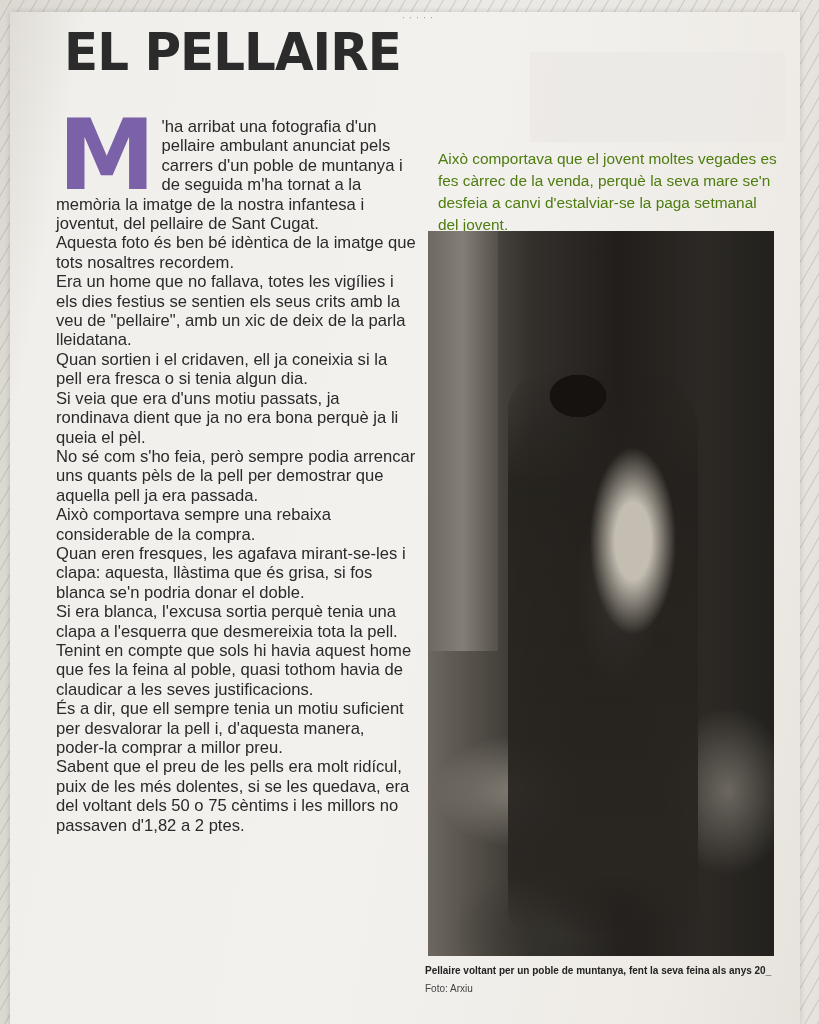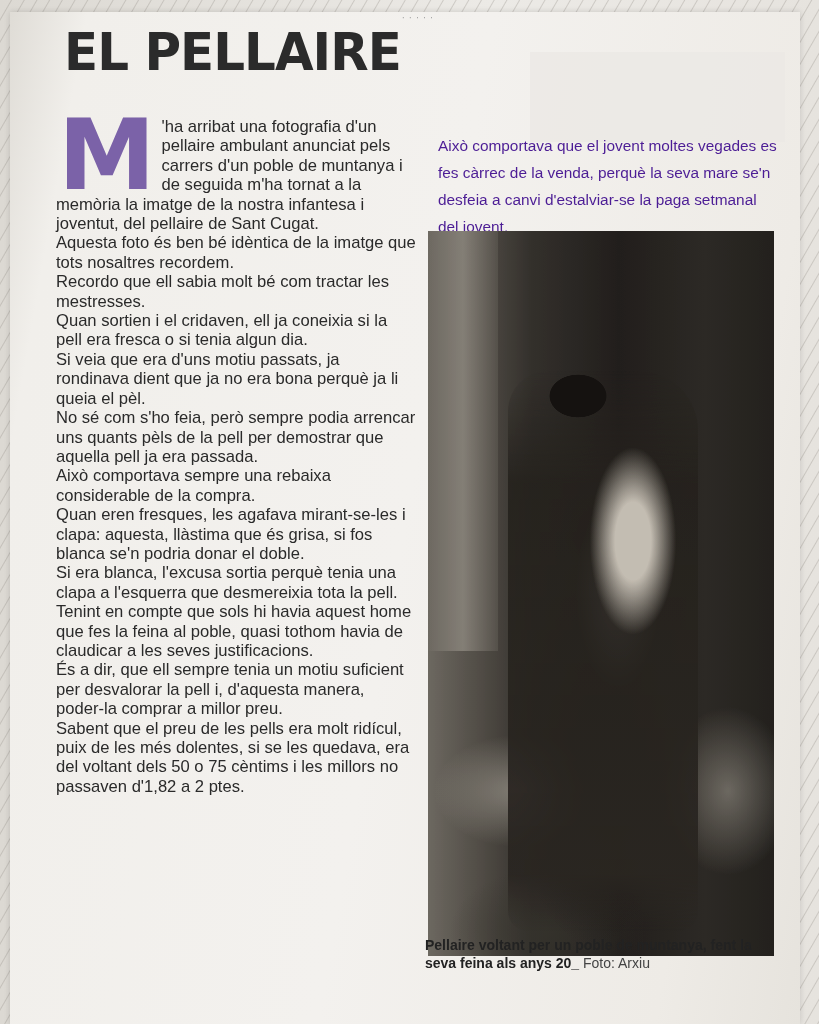--- a/index.html
+++ b/index.html
@@ -34,23 +34,23 @@
       font-family: "Liberation Sans", sans-serif; font-size: 16.6px; line-height: 19.4px;
       color: #2a2a2a;
     }
     .dropcap {
       float: left; font-family: "DejaVu Sans", sans-serif; font-weight: bold;
       font-size: 98px; line-height: 72px; height: 74px; color: #7b62a8;
       margin: 2px 8px 0 2px; letter-spacing: -2px;
     }
     .col-left p { margin: 0; }
     .col-right {
-      position: absolute; left: 438px; top: 132px; width: 342px;
-      font-family: "Liberation Sans", sans-serif; font-size: 15.4px; line-height: 27px;
-      color: #4c1d95;
+      position: absolute; left: 438px; top: 148px; width: 342px;
+      font-family: "Liberation Sans", sans-serif; font-size: 15.4px; line-height: 22px;
+      color: #4d7c0f;
     }
     .col-right p { margin: 0; }
     .photo {
       position: absolute; left: 428px; top: 231px; width: 346px; height: 725px;
       background:
         radial-gradient(ellipse 60px 140px at 190px 360px, rgba(220,215,205,0.75), transparent 70%),
         radial-gradient(ellipse 40px 60px at 160px 300px, rgba(40,35,30,0.9), transparent 70%),
         radial-gradient(ellipse 110px 260px at 165px 520px, rgba(35,30,28,0.85), transparent 75%),
         radial-gradient(ellipse 120px 80px at 90px 560px, rgba(180,175,165,0.55), transparent 70%),
         radial-gradient(ellipse 90px 120px at 300px 560px, rgba(170,165,155,0.5), transparent 70%),
@@ -65,22 +65,22 @@
     }
     .photo-figure {
       position: absolute; left: 80px; top: 140px; width: 190px; height: 560px;
       background:
         radial-gradient(ellipse 40px 30px at 70px 25px, #1f1c1a 70%, transparent 72%),
         radial-gradient(ellipse 60px 130px at 125px 170px, #bdb7ad 30%, transparent 72%),
         linear-gradient(180deg, transparent 0%, rgba(45,42,38,0.9) 20%, rgba(50,46,42,0.95) 90%, transparent 100%);
       border-radius: 40px 60px 20px 20px;
     }
     .caption {
-      position: absolute; left: 425px; top: 937px; width: 360px;
-      font-family: "Liberation Sans", sans-serif; font-size: 14px; line-height: 17.5px;
+      position: absolute; left: 425px; top: 962px; width: 360px;
+      font-family: "Liberation Sans", sans-serif; font-size: 10px; line-height: 17.5px;
       color: #222;
     }
     .caption .bold { font-weight: bold; }
     .caption .credit { font-weight: normal; color: #444; }
     .top-dots {
       position: absolute; left: 402px; top: 14px; font-size: 8px; color: #999;
       letter-spacing: 1px;
     }
   </style>
 </head>
@@ -94,21 +94,21 @@
 
 <div class="top-dots">· · · · ·</div>
 
 <h1 class="title">EL PELLAIRE</h1>
 
 <div class="col-left">
   <p>
     <span class="dropcap">M</span><span>'ha arribat una fotografia d'un pellaire ambulant anunciat pels carrers d'un poble de muntanya i de seguida m'ha tornat a la memòria la imatge de la nostra infantesa i joventut, del pellaire de Sant Cugat.</span>
   </p>
   <p>Aquesta foto és ben bé idèntica de la imatge que tots nosaltres recordem.</p>
-  <p>Recordo que ell sabia molt bé com tractar les mestresses.</p>
+  <p>Era un home que no fallava, totes les vigílies i els dies festius se sentien els seus crits amb la veu de "pellaire", amb un xic de deix de la parla lleidatana.</p>
   <p>Quan sortien i el cridaven, ell ja coneixia si la pell era fresca o si tenia algun dia.</p>
   <p>Si veia que era d'uns motiu passats, ja rondinava dient que ja no era bona perquè ja li queia el pèl.</p>
   <p>No sé com s'ho feia, però sempre podia arrencar uns quants pèls de la pell per demostrar que aquella pell ja era passada.</p>
   <p>Això comportava sempre una rebaixa considerable de la compra.</p>
   <p>Quan eren fresques, les agafava mirant-se-les i clapa: aquesta, llàstima que és grisa, si fos blanca se'n podria donar el doble.</p>
   <p>Si era blanca, l'excusa sortia perquè tenia una clapa a l'esquerra que desmereixia tota la pell.</p>
   <p>Tenint en compte que sols hi havia aquest home que fes la feina al poble, quasi tothom havia de claudicar a les seves justificacions.</p>
   <p>És a dir, que ell sempre tenia un motiu suficient per desvalorar la pell i, d'aquesta manera, poder-la comprar a millor preu.</p>
   <p>Sabent que el preu de les pells era molt ridícul, puix de les més dolentes, si se les quedava, era del voltant dels 50 o 75 cèntims i les millors no passaven d'1,82 a 2 ptes.</p>
 </div>

